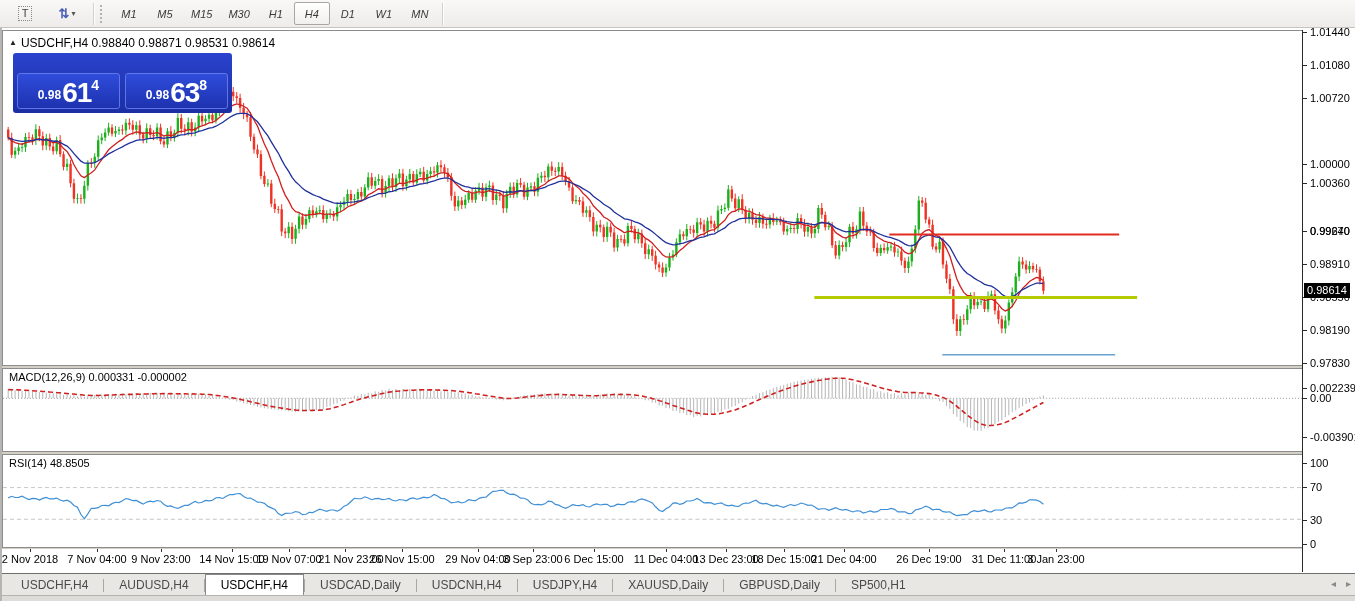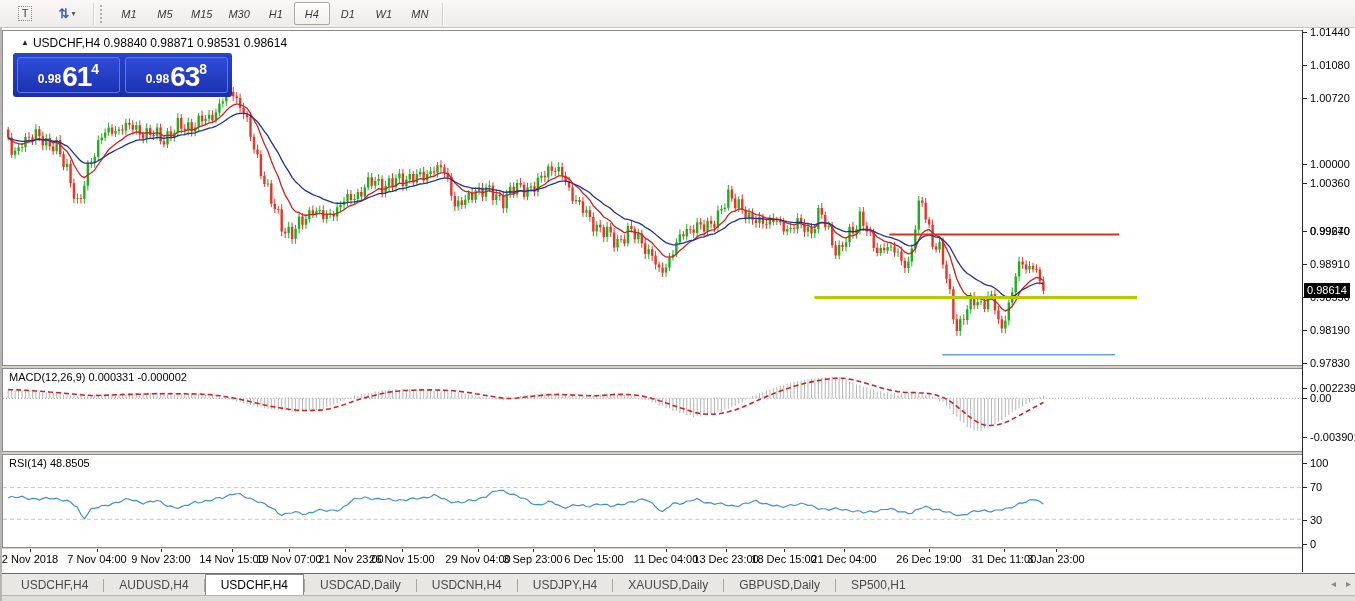--- a/index.html
+++ b/index.html
@@ -22,21 +22,21 @@
   .workspace{position:absolute;top:28px;left:0;width:1355px;height:573px;background:#fff;
              border-left:2px solid #b7b5b2;box-sizing:border-box;}
   .panel{position:absolute;left:0;width:1300px;background:#fff;border:1px solid #8c8c8c;
          border-right:none;box-sizing:border-box;overflow:hidden;}
   #pmain{top:2px;height:336px;}
   #pmacd{top:340px;height:84px;}
   #prsi{top:426px;height:94px;}
   .panel svg{position:absolute;left:0;top:0;width:100%;height:100%;}
   .split{position:absolute;left:0;width:1355px;background:#d4d0c8;}
   .plabel{position:absolute;left:6px;top:2px;font-size:11px;color:#000;z-index:5;white-space:pre;}
-  .chart-title{position:absolute;left:18px;top:5px;font-size:12px;color:#000;z-index:6;}
+  .chart-title{position:absolute;left:6px;top:5px;font-size:12px;color:#000;z-index:6;}
   .chart-title .mark{font-size:8px;vertical-align:2px;margin-right:4px;color:#222;}
   
   .scale{position:absolute;left:1300px;top:2px;width:55px;height:542px;background:#fff;
          border-left:1px solid #2a2a2a;box-sizing:border-box;}
   .scale .lbl{position:absolute;left:0;padding-left:7px;font-size:11px;color:#000;height:14px;line-height:14px;white-space:nowrap;}
   .scale .lbl i{position:absolute;left:0;top:7px;width:4px;height:1px;background:#2a2a2a;}
   .tag{position:absolute;left:1px;background:#000;color:#fff;font-size:11px;height:15px;line-height:15px;
        padding:0 3px;z-index:8;}
   
   .dates{position:absolute;top:521px;left:0;width:1300px;height:23px;background:#fff;}
@@ -48,21 +48,21 @@
   .trow{display:flex;gap:4px;height:22px;}
   .bbtn{flex:0 0 54px;background:linear-gradient(#4f6ae6,#2b47d2);border:1px solid #8aa0f2;border-radius:3px;
         color:#fff;font-size:12px;font-weight:bold;display:flex;align-items:center;justify-content:center;cursor:default;}
   .vol{flex:1;display:flex;border:1px solid #9aa8e8;border-radius:2px;overflow:hidden;background:#fff;}
   .vstep{width:17px;background:linear-gradient(#f6f6f6,#dcdcdc);color:#777;font-size:8px;
          display:flex;align-items:center;justify-content:center;}
   .vstep.d{border-right:1px solid #c9c9c9;}
   .vstep.u{border-left:1px solid #c9c9c9;}
   .vol input{flex:1;border:none;outline:none;text-align:right;font-size:13px;color:#000;width:50px;padding:0 5px 0 0;
              font-family:"Liberation Sans",sans-serif;}
-  .prow{display:flex;gap:5px;margin-top:0;align-items:flex-end;}
+  .prow{display:flex;gap:5px;margin-top:16px;align-items:flex-end;}
   .pbox{flex:1;height:36px;background:linear-gradient(#2f4cda,#1d32b0);border:1px solid #5d77e8;border-radius:3px;
         color:#fff;display:flex;align-items:flex-end;justify-content:center;padding-bottom:2px;box-sizing:border-box;}
   .pp{font-size:12px;font-weight:bold;margin:0 1px 4px 0;}
   .pb{font-size:28px;font-weight:bold;line-height:27px;letter-spacing:-1px;}
   .ps{font-size:14px;font-weight:bold;margin-bottom:13px;}
   
   .tabbar{position:absolute;top:545px;left:0;width:1355px;height:28px;box-sizing:border-box;
           background:#e9e7e4;border-top:1px solid #6f6f6f;}
   .tabrow{position:absolute;top:1px;left:4px;height:21px;display:flex;align-items:center;}
   .tab{height:21px;line-height:21px;padding:0 15px;font-size:12px;color:#4a4a4a;white-space:nowrap;cursor:default;}

